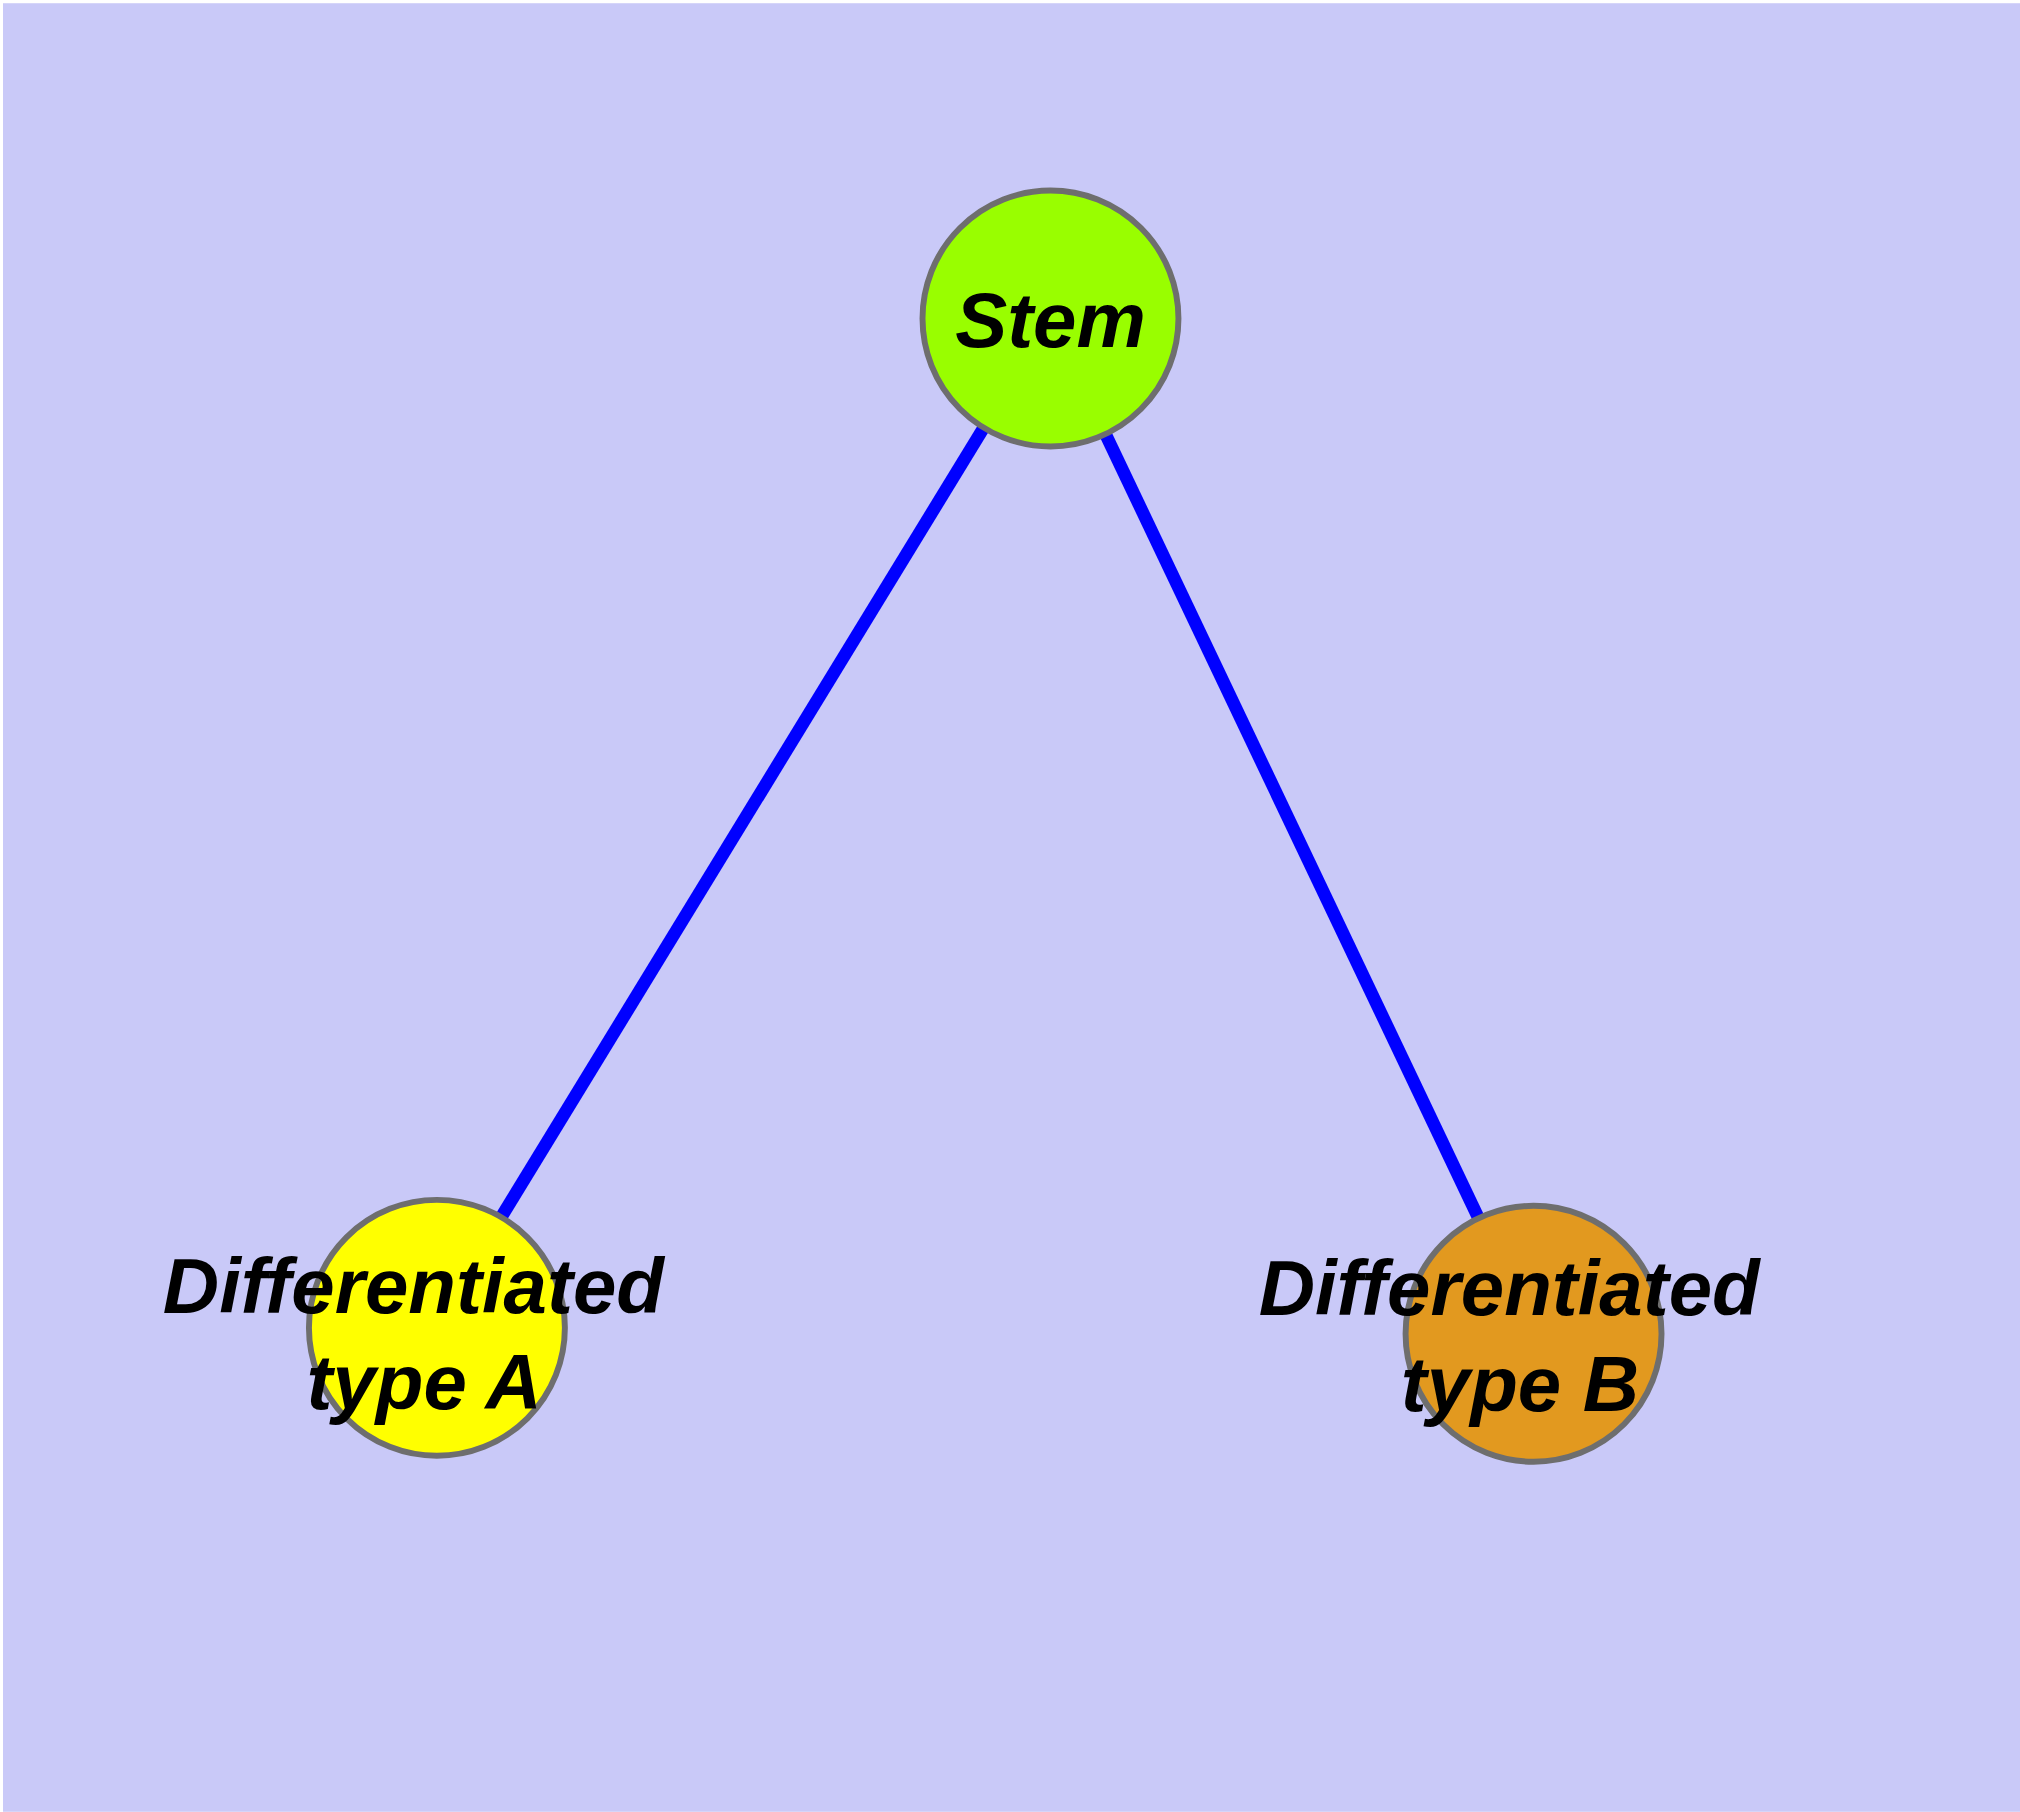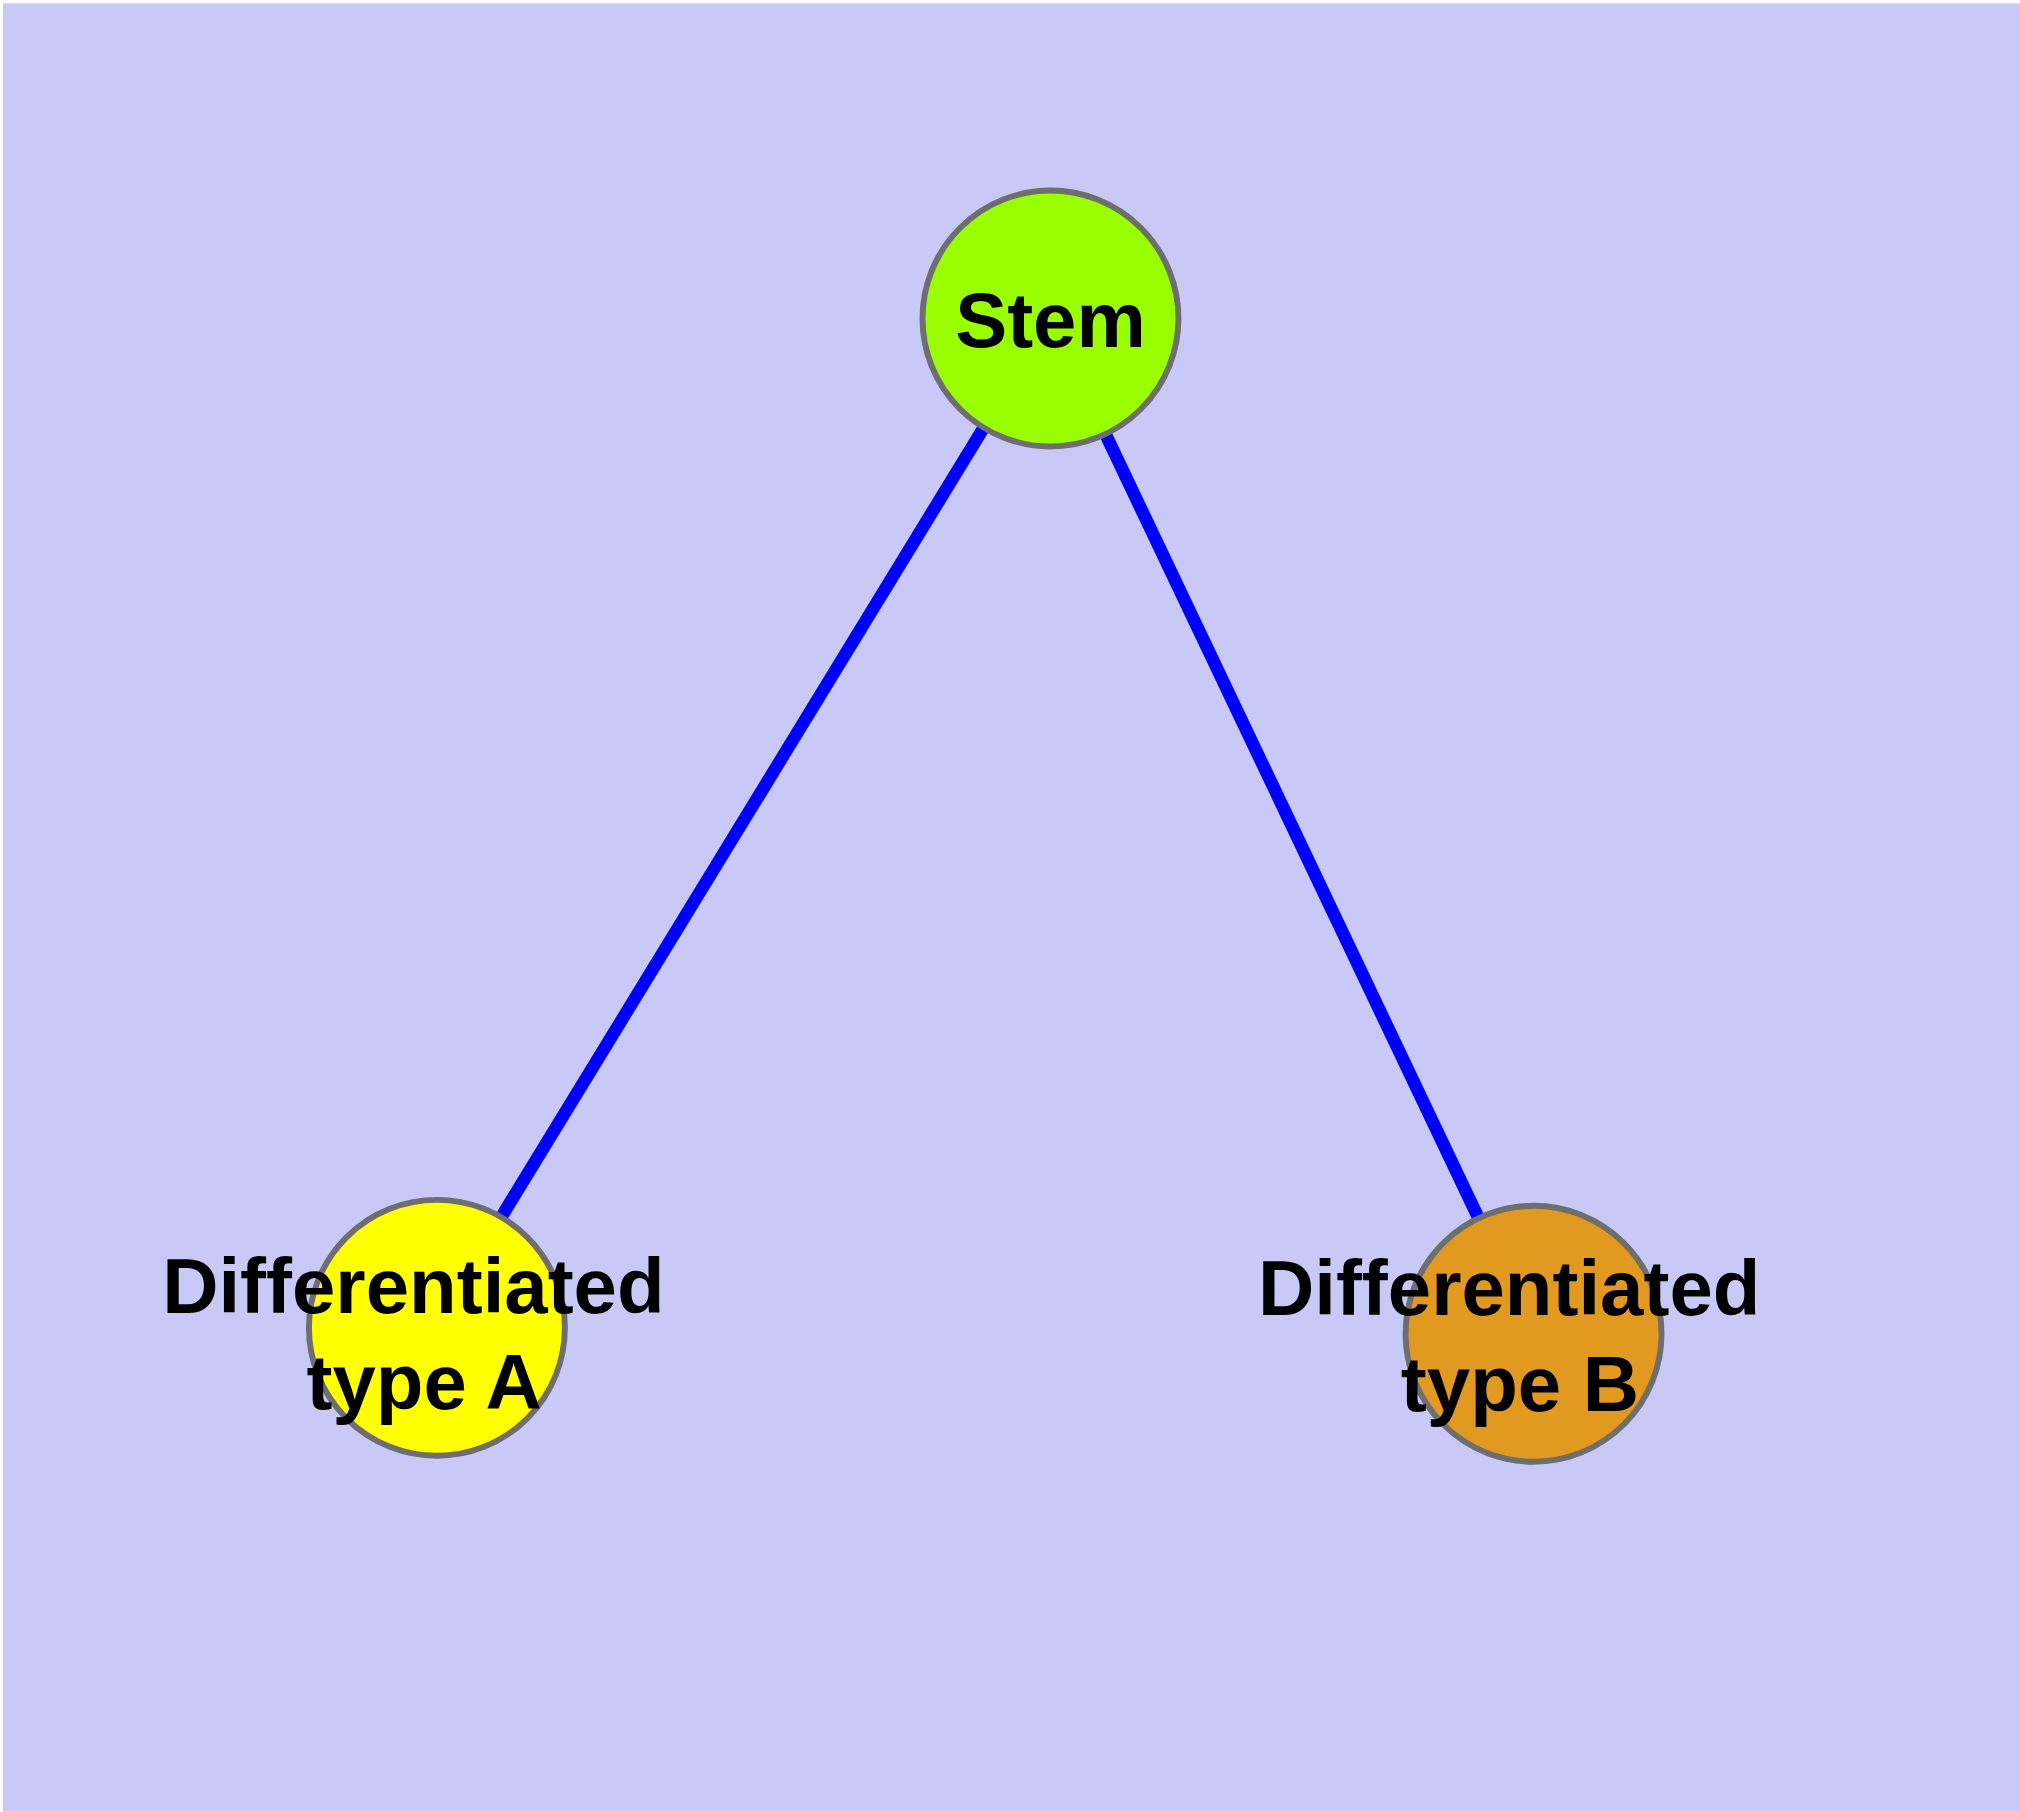--- a/index.html
+++ b/index.html
@@ -6,20 +6,21 @@
     margin: 0;
     padding: 0;
     background: #ffffff;
     font-family: "Liberation Sans", sans-serif;
   }
   .canvas-wrap {
     position: relative;
     width: 2021px;
     height: 1812px;
     overflow: hidden;
+    font-style: italic;
   }
   .graph-svg {
     position: absolute;
     top: 3.4px;
     left: 3.4px;
     display: block;
   }
   .edge {
     stroke-width: 15px;
     fill: none;

